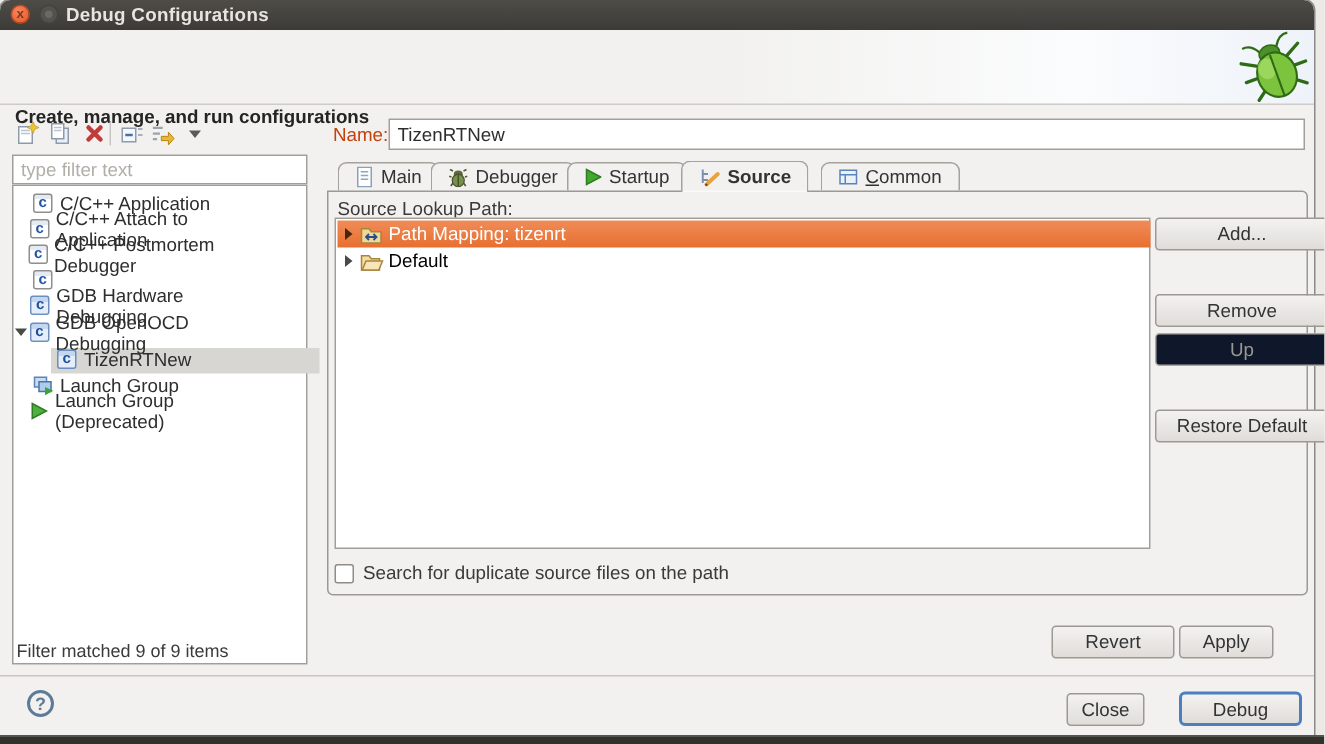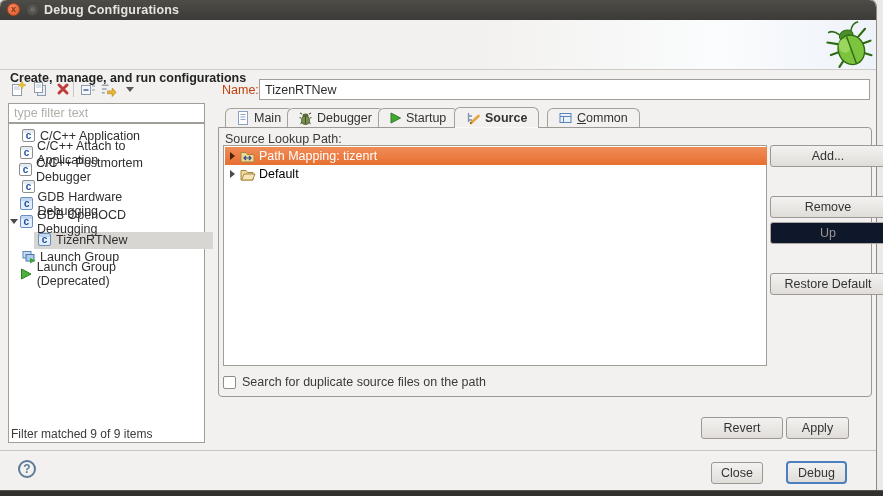--- a/index.html
+++ b/index.html
@@ -327,17 +327,17 @@
       <span class="checkbox"></span>
       <span class="chklbl">Search for duplicate source files on the path</span>
     </div>
 
     <div class="btn" style="left:701px; top:417px; width:82px; height:22px;">Revert</div>
     <div class="btn" style="left:786px; top:417px; width:63px; height:22px;">Apply</div>
 
     <div class="footer-div"></div>
     <div class="help-circle">?</div>
     <div class="btn" style="left:711px; top:462px; width:52px; height:22px;">Close</div>
-    <div class="btn default" style="left:786px; top:461px; width:61px; height:23px;">Debug</div>
+    <div class="btn default" style="left:786px; top:461px; width:82px; height:23px;">Debug</div>
   </div>
 
   <div class="bottom-strip"></div>
 </div>
 
 </body></html>

